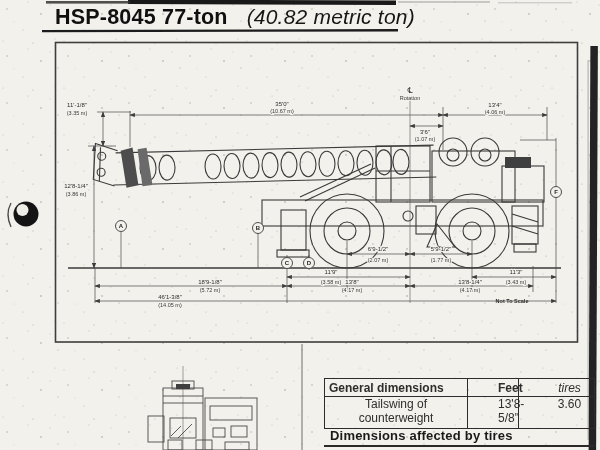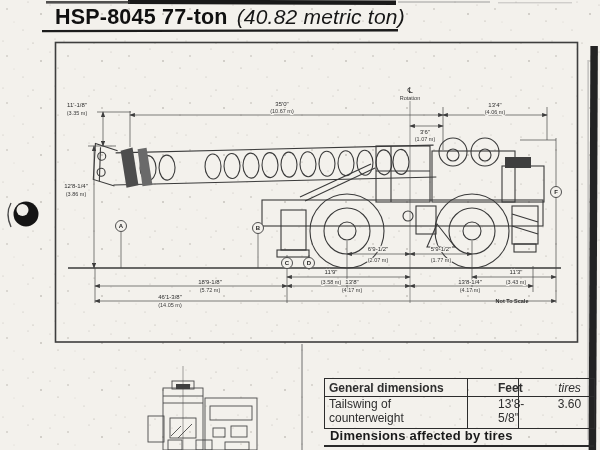--- a/index.html
+++ b/index.html
@@ -1,31 +1,31 @@
 <!DOCTYPE html>
 <html><head>
 <meta charset="utf-8">
 <style>
   html,body{margin:0;padding:0;}
   .page{position:relative;width:600px;height:450px;overflow:hidden;background:#f3f1ec;
         font-family:"Liberation Sans",sans-serif;}
   .art{position:absolute;left:0;top:0;}
   .title{position:absolute;left:55px;top:5px;font-size:21.5px;font-weight:bold;color:#101010;
          letter-spacing:.2px;white-space:nowrap;}
-  .title .metric{font-style:italic;font-weight:normal;margin-left:9px;font-size:21px;color:#161616;}
+  .title .metric{font-style:italic;font-weight:normal;margin-left:19px;font-size:21px;color:#161616;}
   .gd-table{position:absolute;left:324px;top:378px;width:269px;border:1.8px solid #2c2c2c;color:#2e2e2e;}
   .tr{display:grid;grid-template-columns:142px 51px auto;}
   .tr.head{border-bottom:1.8px solid #2c2c2c;}
   .td{padding:1.5px 4px 1px 4px;font-size:12px;line-height:1.18;}
   .td.c{text-align:center;padding-left:30px;}
   .td.vb{border-left:1.2px solid #2c2c2c;}
   .td.bold{font-weight:bold;}
   .td.ital{font-style:italic;}
   .body-row .td{padding-top:2px;padding-bottom:0;}
-  .body-row.last .td{padding-top:0;padding-bottom:3px;}
+  .body-row.last .td{padding-top:0;padding-bottom:3px;text-align:center;}
   .section-head{position:absolute;left:330px;top:428px;font-size:13px;font-weight:bold;color:#1a1a1a;
                 letter-spacing:.2px;white-space:nowrap;text-align:center;}
   .section-rule{position:absolute;left:324px;top:445px;width:270px;height:2.2px;background:#2a2a2a;}
   text{font-family:"Liberation Sans",sans-serif;}
   .dt{font-size:6px;fill:#2d2d2d;text-anchor:middle;paint-order:stroke;stroke:#f3f1ec;stroke-width:2px;}
   .dm{font-size:5.5px;fill:#3a3a3a;text-anchor:middle;paint-order:stroke;stroke:#f3f1ec;stroke-width:2px;}
   .co{font-size:6px;fill:#1f1f1f;text-anchor:middle;font-weight:bold;}
   .nts{font-size:5.5px;fill:#2d2d2d;text-anchor:middle;font-weight:bold;}
   .cl{font-size:8px;fill:#2d2d2d;text-anchor:middle;font-family:"DejaVu Sans",sans-serif;}
 </style>

